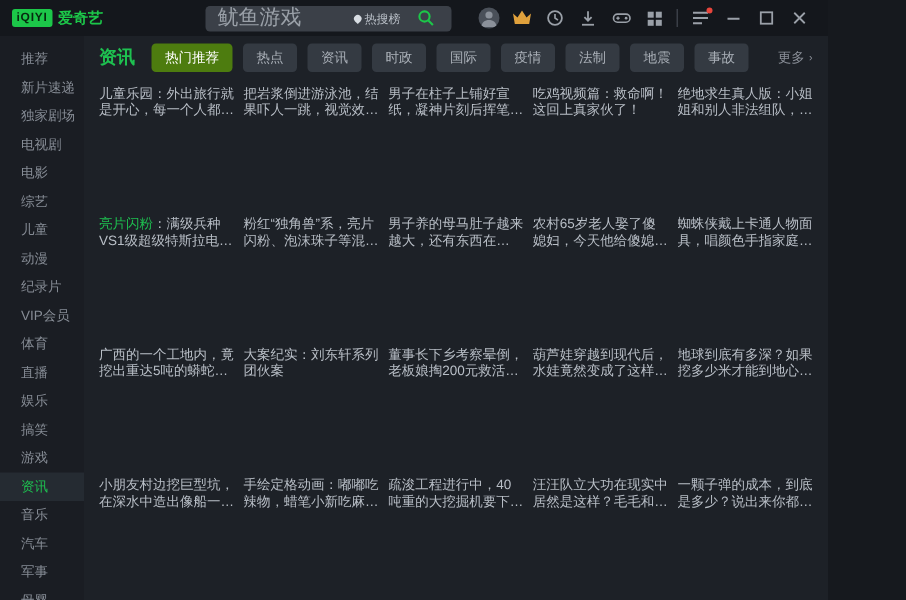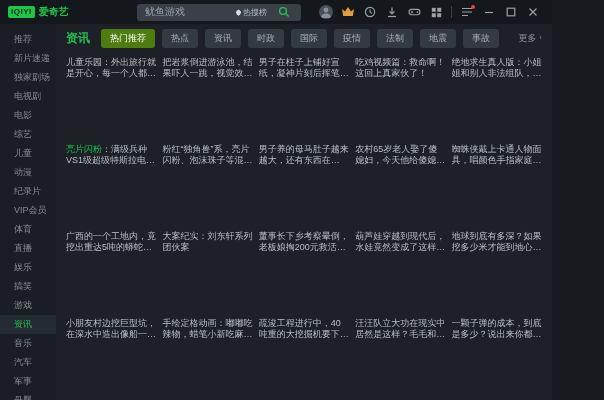--- a/index.html
+++ b/index.html
@@ -5,21 +5,21 @@
   html,body{margin:0;padding:0;}
   body{width:604px;height:400px;background:#16191e;font-family:"Liberation Sans",sans-serif;overflow:hidden;-webkit-font-smoothing:antialiased;}
   .window{width:552px;height:400px;display:flex;flex-direction:column;background:#1d2127;}
 
   
   .titlebar{height:24px;background:#14171c;display:flex;align-items:center;padding:0 8px;flex:0 0 auto;}
   .logo-box{background:#1cc749;color:#07290f;font-weight:bold;font-size:8px;line-height:12px;padding:0 3px;border-radius:2px;letter-spacing:.5px;}
   .brand{color:#1cc749;font-size:10px;font-weight:bold;margin-left:4px;}
   .tb-spacer{flex:1;}
   .search{width:152px;height:17px;background:#3b4048;border-radius:3px;display:flex;align-items:center;padding:0 6px;margin-right:14px;}
-  .search input{flex:1;min-width:0;background:transparent;border:0;outline:0;color:#9aa0a8;font-size:10px;font-family:Liberation Mono, monospace;}
+  .search input{flex:1;min-width:0;background:transparent;border:0;outline:0;color:#9aa0a8;font-size:14px;font-family:Liberation Mono, monospace;}
   .hot{display:flex;align-items:center;color:#b9bfc7;font-size:8px;white-space:nowrap;margin-right:6px;}
   .hot .flame{width:5px;height:5px;border-radius:50% 50% 50% 0;background:#d8dde3;margin-right:2px;transform:rotate(-45deg);}
   .tb-icon{width:16px;height:16px;display:flex;align-items:center;justify-content:center;margin:0 3px;position:relative;}
   .avatar{width:14px;height:14px;border-radius:50%;background:#4a5059;display:flex;align-items:center;justify-content:center;overflow:hidden;margin:0 4px;}
   .sep{width:1px;height:12px;background:#3a3f47;margin:0 4px;}
   .dot-badge{position:absolute;top:1px;right:0;width:4px;height:4px;border-radius:50%;background:#e8453c;}
 
   
   .app-body{flex:1;display:flex;min-height:0;}
   .sidebar{width:56px;background:#1a1d23;padding-top:6px;flex:0 0 auto;overflow:hidden;}

